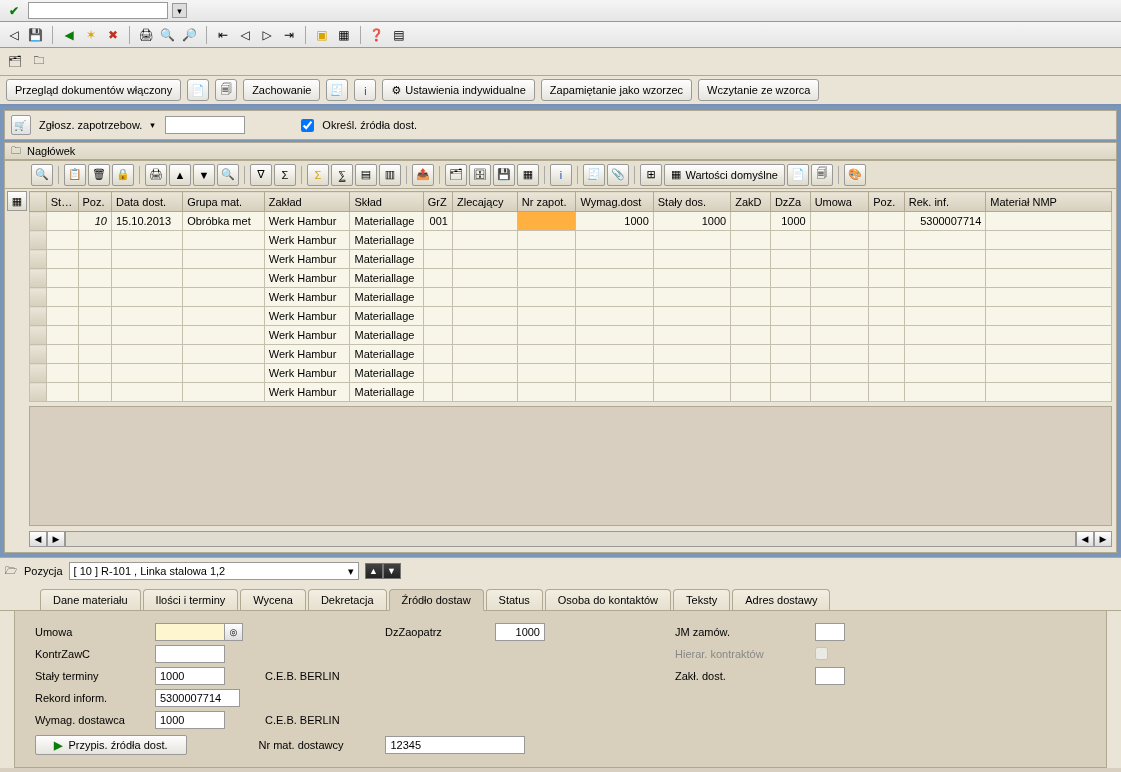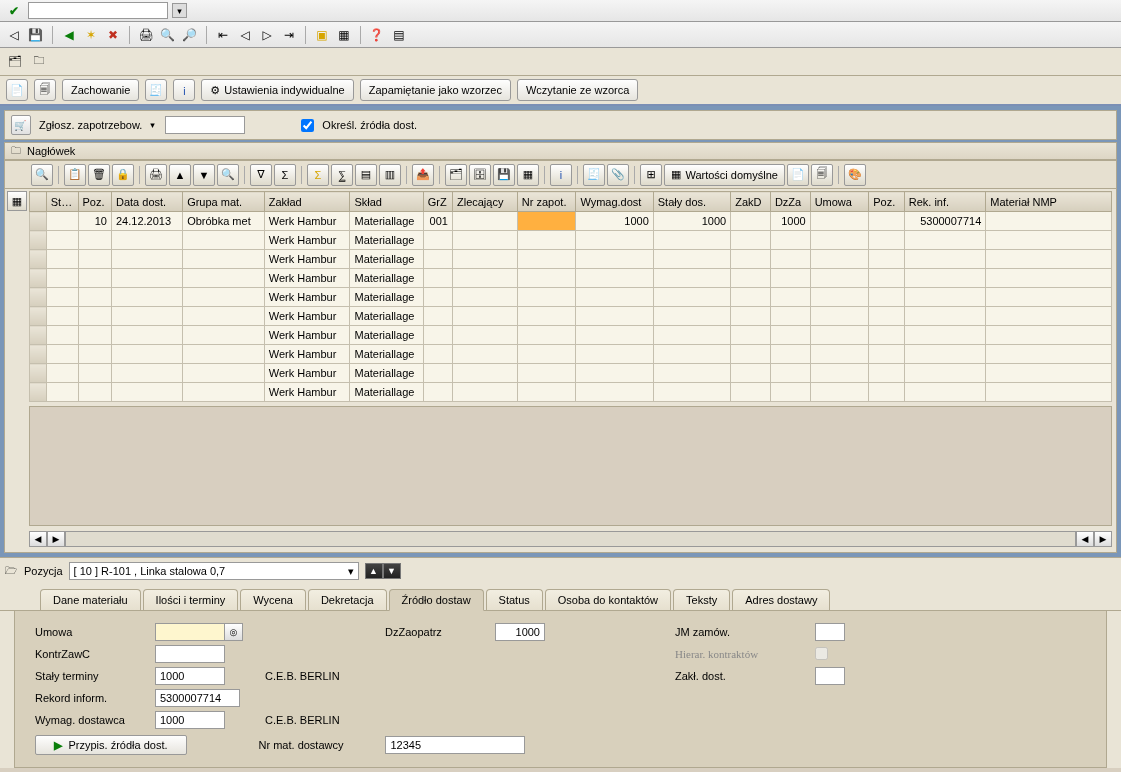--- a/index.html
+++ b/index.html
@@ -71,21 +71,21 @@
 
 
 .tabs { display:flex; align-items:flex-end; padding: 4px 14px 0 40px; border-bottom: 1px solid #b0a890; background:#e9e4d6; }
 .tab { padding: 4px 12px; background: linear-gradient(#f2eee1,#e6e0cf); border: 1px solid #b0a890; border-bottom: none; border-radius: 4px 4px 0 0; margin-right: 2px; font-size:11px; cursor:pointer; }
 .tab.active { background: #d8d0bc; border-bottom: 1px solid #d8d0bc; position:relative; top:1px; }
 
 
 .tab-content { background: #d8d0bc; padding: 12px 20px; margin: 0 14px; border: 1px solid #b0a890; border-top:none; }
 .form-grid { display: grid; grid-template-columns: 120px 110px 120px 110px 120px 60px 140px 40px; row-gap: 4px; align-items: center; }
 .form-lbl { font-size: 11px; }
-.form-lbl.dim { color: #888; font-family: Liberation Serif, serif; }
+.form-lbl.dim { color: #888; }
 .form-in { height: 18px; border: 1px solid #999; background: #fff; padding: 0 4px; font-size:11px; }
 .form-in.yellow { background: #fef6ce; }
 .form-val { font-size: 11px; }
 .icon-in-suffix { width: 18px; height: 18px; border:1px solid #999; border-left:none; background:linear-gradient(#fff,#ddd); display:inline-flex; align-items:center; justify-content:center; font-size:9px; }
 .btm-action { display:flex; align-items:center; gap:6px; margin-top: 6px; }
 .btm-btn { height: 20px; padding: 0 18px; border:1px solid #999; background:linear-gradient(#fefefe,#e6e4dd); border-radius: 2px; display:inline-flex; align-items:center; gap:6px; cursor:pointer; }
 
 .green-check { color:#0a7e0a; font-weight:bold; }
 .yellow-ic { color:#d6a500; }
 .red-ic { color:#c03020; }
@@ -123,20 +123,21 @@
   <span class="ticon yellow-ic">❓</span>
   <span class="ticon">▤</span>
 </div>
 
 <div class="titlebar">
   <span class="ticon-sm">🗂</span>
   <span class="ticon-sm">🗀</span>
 </div>
 
 <div class="actionbar">
+  <button class="abtn">Przegląd dokumentów włączony</button>
   <button class="abtn abtn-icon">📄</button>
   <button class="abtn abtn-icon">🗐</button>
   <button class="abtn">Zachowanie</button>
   <button class="abtn abtn-icon">🧾</button>
   <button class="abtn abtn-icon blue-ic">ℹ</button>
   <button class="abtn">
       <span>⚙</span>
       <span>Ustawienia indywidualne</span>
     </button>
   <button class="abtn">Zapamiętanie jako wzorzec</button>
@@ -229,22 +230,22 @@
               <th style="width: 56px;">Umowa</th>
               <th style="width: 34px;">Poz.</th>
               <th style="width: 78px;">Rek. inf.</th>
               <th style="width: 120px;">Materiał NMP</th>
             </tr>
           </thead>
         <tbody id="tbody">
             <tr>
               <td class="row-sel"></td>
               <td></td>
-              <td style="text-align: right;">10</td>
-              <td>24.12.2013</td>
+              <td style="text-align: right; font-style: italic;">10</td>
+              <td>15.10.2013</td>
               <td>Obróbka met</td>
               <td>Werk Hambur</td>
               <td>Materiallage</td>
               <td style="text-align: right;">001</td>
               <td></td>
               <td class="cell-highlight"></td>
               <td style="text-align: right;">1000</td>
               <td style="text-align: right;">1000</td>
               <td></td>
               <td style="text-align: right;">1000</td>
@@ -445,21 +446,21 @@
       <span class="sbtn">▶</span>
     </div>
   </div>
 </div>
 
 <div class="detail-area">
   <div class="detail-head">
     <span class="sect-icon">🗁</span>
     <span>Pozycja</span>
     <div class="dropdown-long">
-      <span>[ 10 ] R-101 , Linka stalowa 0,7</span>
+      <span>[ 10 ] R-101 , Linka stalowa 1,2</span>
       <span>▾</span>
     </div>
     <div class="spin-btns">
       <span class="spin-btn">▲</span>
       <span class="spin-btn">▼</span>
     </div>
   </div>
 
   <div class="tabs" id="tabs-container">
       <div class="tab">Dane materiału</div>

